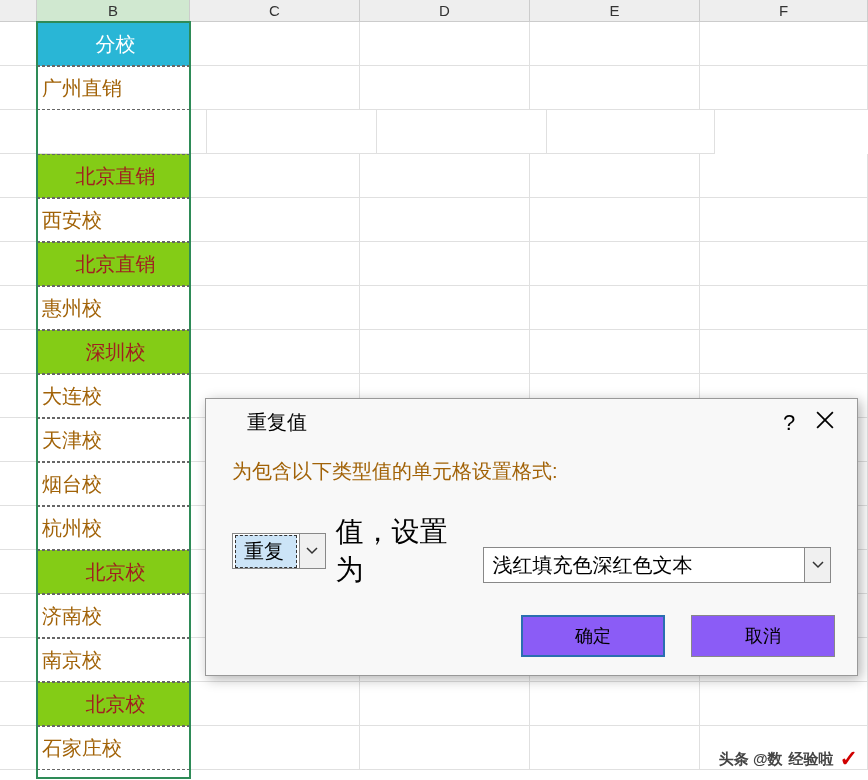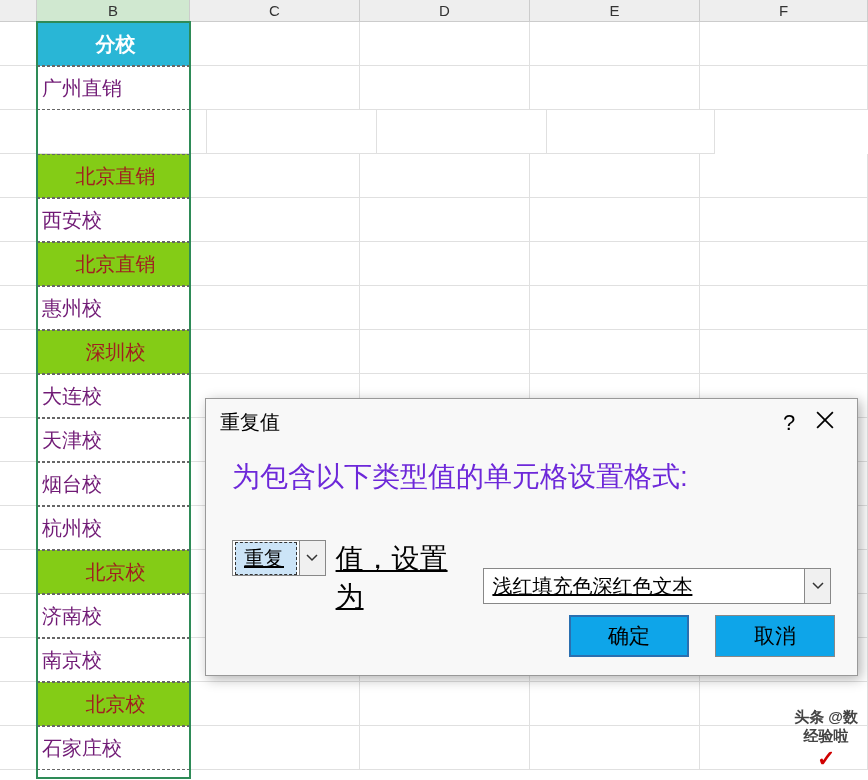--- a/index.html
+++ b/index.html
@@ -54,26 +54,26 @@
   .cell-A { width: 37px; }
   .cell-B { width: 153px; }
   .cell-C { width: 170px; }
   .cell-D { width: 170px; }
   .cell-E { width: 170px; }
   .cell-F { width: 168px; }
 
   .header-cell {
     background: #29b6d6;
     color: #fff;
-    font-weight: bold;
+    font-weight: normal;
     text-align: center;
     border: 1px dashed #666;
   }
   .data-cell {
-    color: #701a75;
+    color: #a16207;
     border: 1px dashed #666;
   }
   .duplicate {
     background: #84cc16;
     color: #a02020;
     text-align: center;
   }
   .selection-outline {
     position: absolute;
     left: 36px;
@@ -92,46 +92,47 @@
     height: 278px;
     background: #f8f8f8;
     border: 1px solid #999;
     box-shadow: 3px 3px 12px rgba(0,0,0,0.3);
   }
   .dialog-title {
     display: flex;
     align-items: center;
     padding: 10px 14px;
     font-size: 20px;
+    margin-left: 27px;
   }
   .dialog-title-text { flex: 1; }
   .dialog-help {
     font-size: 22px;
     width: 36px;
     text-align: center;
     cursor: pointer;
   }
   .dialog-close {
     width: 36px;
     text-align: center;
     cursor: pointer;
   }
   .dialog-close svg { width: 18px; height: 18px; }
   .dialog-body {
     padding: 12px 26px;
   }
   .dialog-prompt {
-    font-size: 28px;
-    margin-bottom: 44px;
-    color: #6d28d9;
+    font-size: 20px;
+    margin-bottom: 28px;
+    color: #a16207;
   }
   .dialog-controls {
     display: flex;
+    align-items: center;
     gap: 10px;
-    text-decoration: underline;
   }
   .combo {
     display: inline-flex;
     align-items: center;
     border: 1px solid #888;
     background: #fff;
     height: 36px;
   }
   .combo-small { width: 95px; }
   .combo-large { width: 353px; margin-top: 28px; }
@@ -161,40 +162,40 @@
     font-size: 28px;
   }
   .dialog-buttons {
     position: absolute;
     bottom: 18px;
     right: 22px;
     display: flex;
     gap: 26px;
   }
   .dlg-btn {
-    width: 120px;
+    width: 144px;
     height: 42px;
-    font-size: 21px;
-    background: #0ea5e9;
+    font-size: 18px;
+    background: #8b5cf6;
     border: 1px solid #888;
     cursor: pointer;
   }
   .dlg-btn.primary {
     border: 2px solid #2a6fb0;
   }
   .watermark {
     position: absolute;
     bottom: 8px;
     right: 10px;
     display: flex;
     align-items: center;
+    gap: 6px;
     font-size: 15px;
     color: #444;
     font-weight: bold;
-    flex-direction: column;
   }
   .watermark .check { color: #d00000; font-size: 22px; font-weight: bold; }
 </style>
 </head>
 <body>
 
 <div class="col-headers">
   <div class="col-header col-A"></div>
   <div class="col-header col-B selected">B</div>
   <div class="col-header col-C">C</div>

